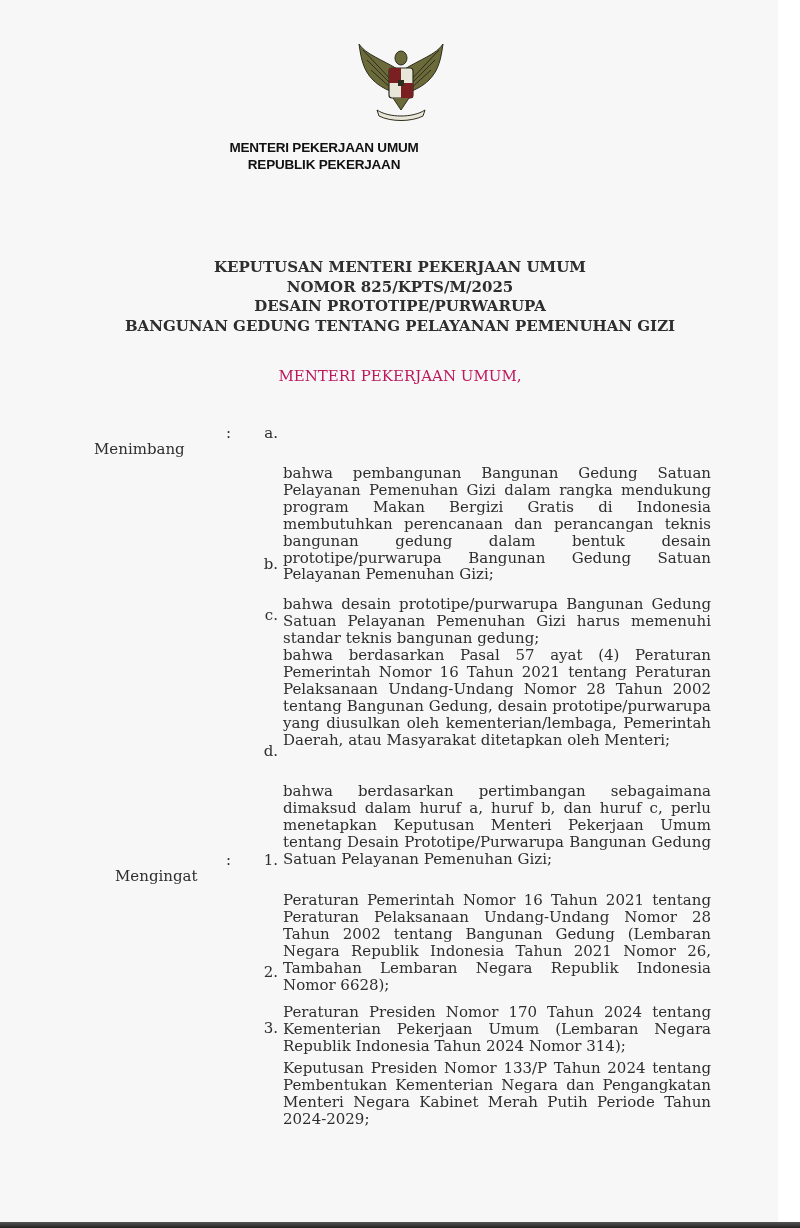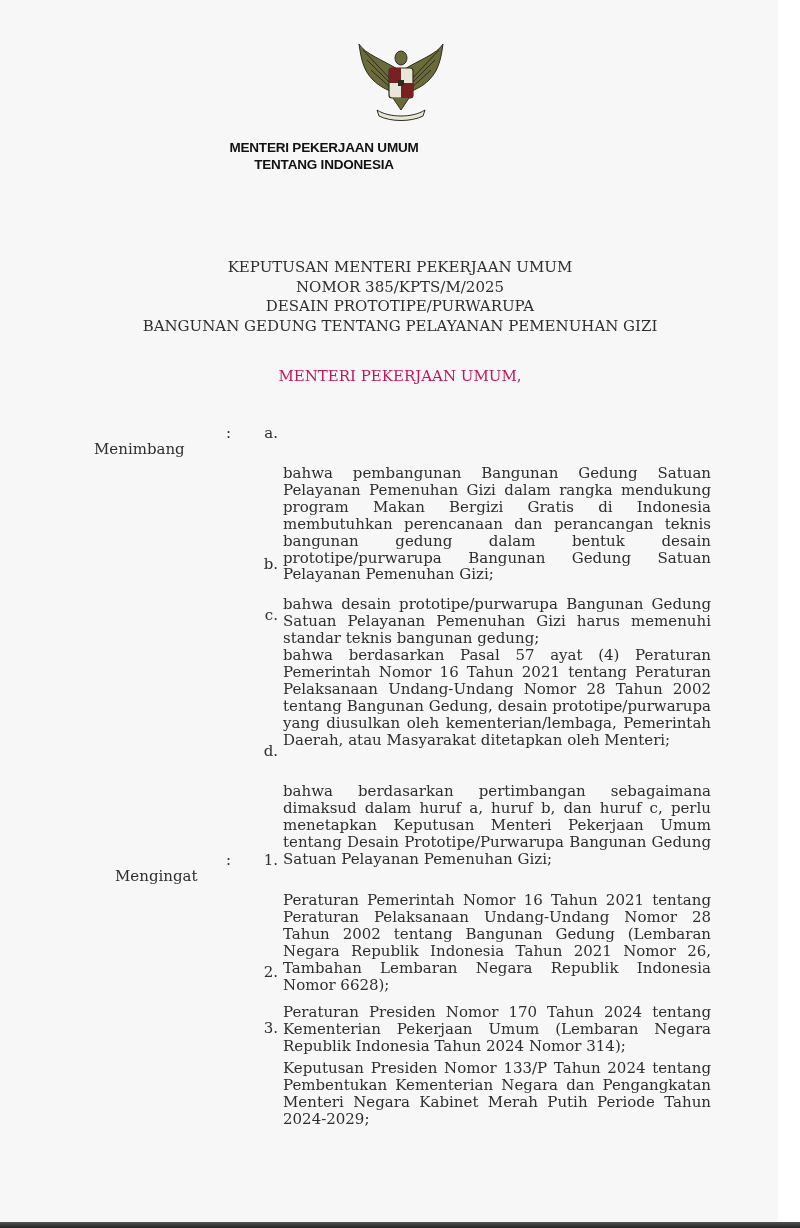--- a/index.html
+++ b/index.html
@@ -53,20 +53,21 @@
     }
     .title-block {
       position: absolute;
       top: 258px;
       left: 0;
       width: 800px;
       text-align: center;
       font-size: 15px;
       line-height: 19.5px;
       color: #2e2e2e;
+      font-weight: bold;
     }
     .minister-line {
       position: absolute;
       top: 367px;
       left: 0;
       width: 800px;
       text-align: center;
       font-size: 15px;
       color: #be185d;
     }
@@ -127,26 +128,26 @@
     <rect x="45" y="40" width="6" height="6" fill="#2d2d1e"></rect>
 
     <path d="M40 58 L48 70 L56 58" fill="#6b6a3a" stroke="#2d2d1e" stroke-width="1"></path>
 
     <path d="M24 70 C36 78, 60 78, 72 70 L70 76 C58 82, 38 82, 26 76 Z" fill="#e8e6d8" stroke="#2d2d1e" stroke-width="1"></path>
   </svg>
 </div>
 
 <div class="letterhead">
   <div>MENTERI PEKERJAAN UMUM</div>
-  <div>TENTANG INDONESIA</div>
+  <div>REPUBLIK PEKERJAAN</div>
 </div>
 
 <div class="title-block">
   <div>KEPUTUSAN MENTERI PEKERJAAN UMUM</div>
-  <div>NOMOR 385/KPTS/M/2025</div>
+  <div>NOMOR 825/KPTS/M/2025</div>
   <div>DESAIN PROTOTIPE/PURWARUPA</div>
   <div>BANGUNAN GEDUNG TENTANG PELAYANAN PEMENUHAN GIZI</div>
 </div>
 
 <div class="minister-line">MENTERI PEKERJAAN UMUM,</div>
 
 <div class="section" style="top:425px;">
   <div class="section-label" style="left:94px;">Menimbang</div>
   <div class="section-colon" style="left:226px;">:</div>
 

